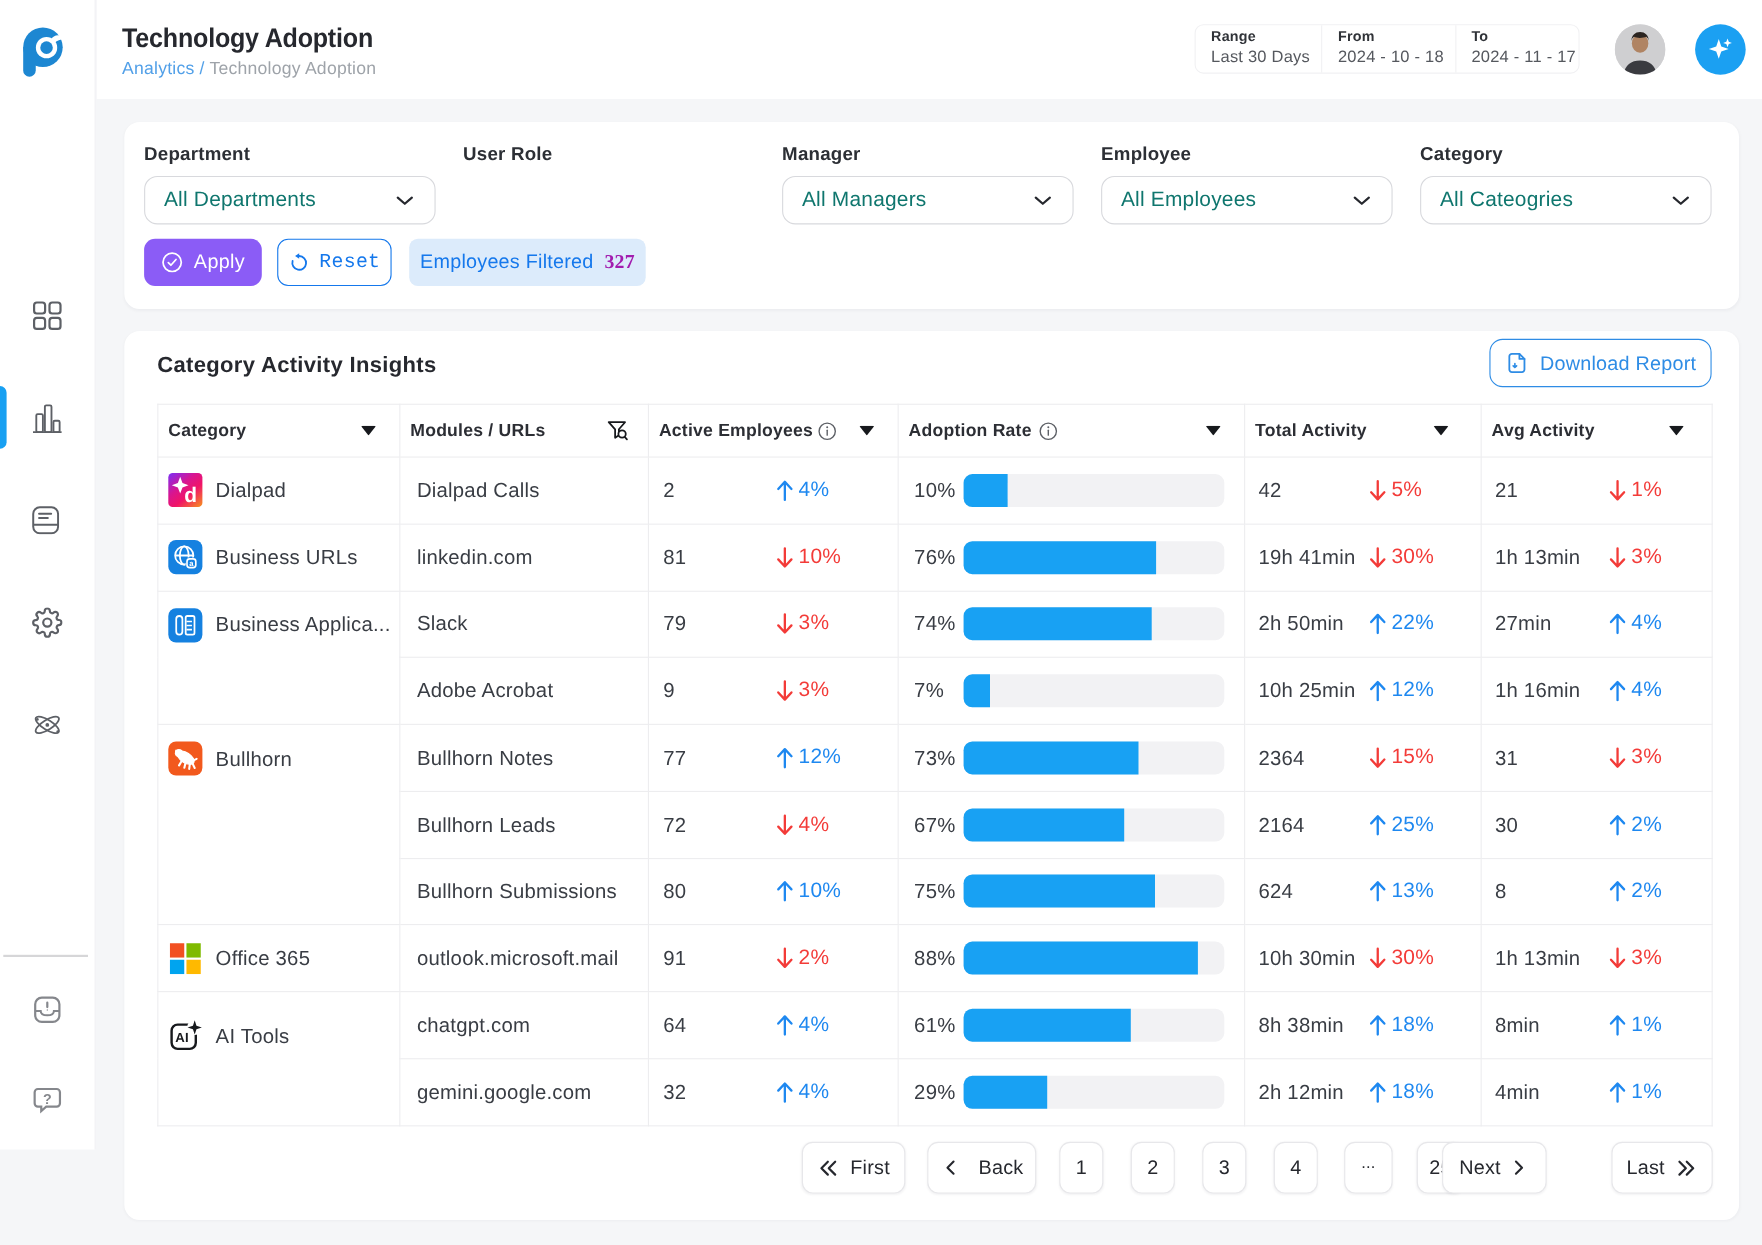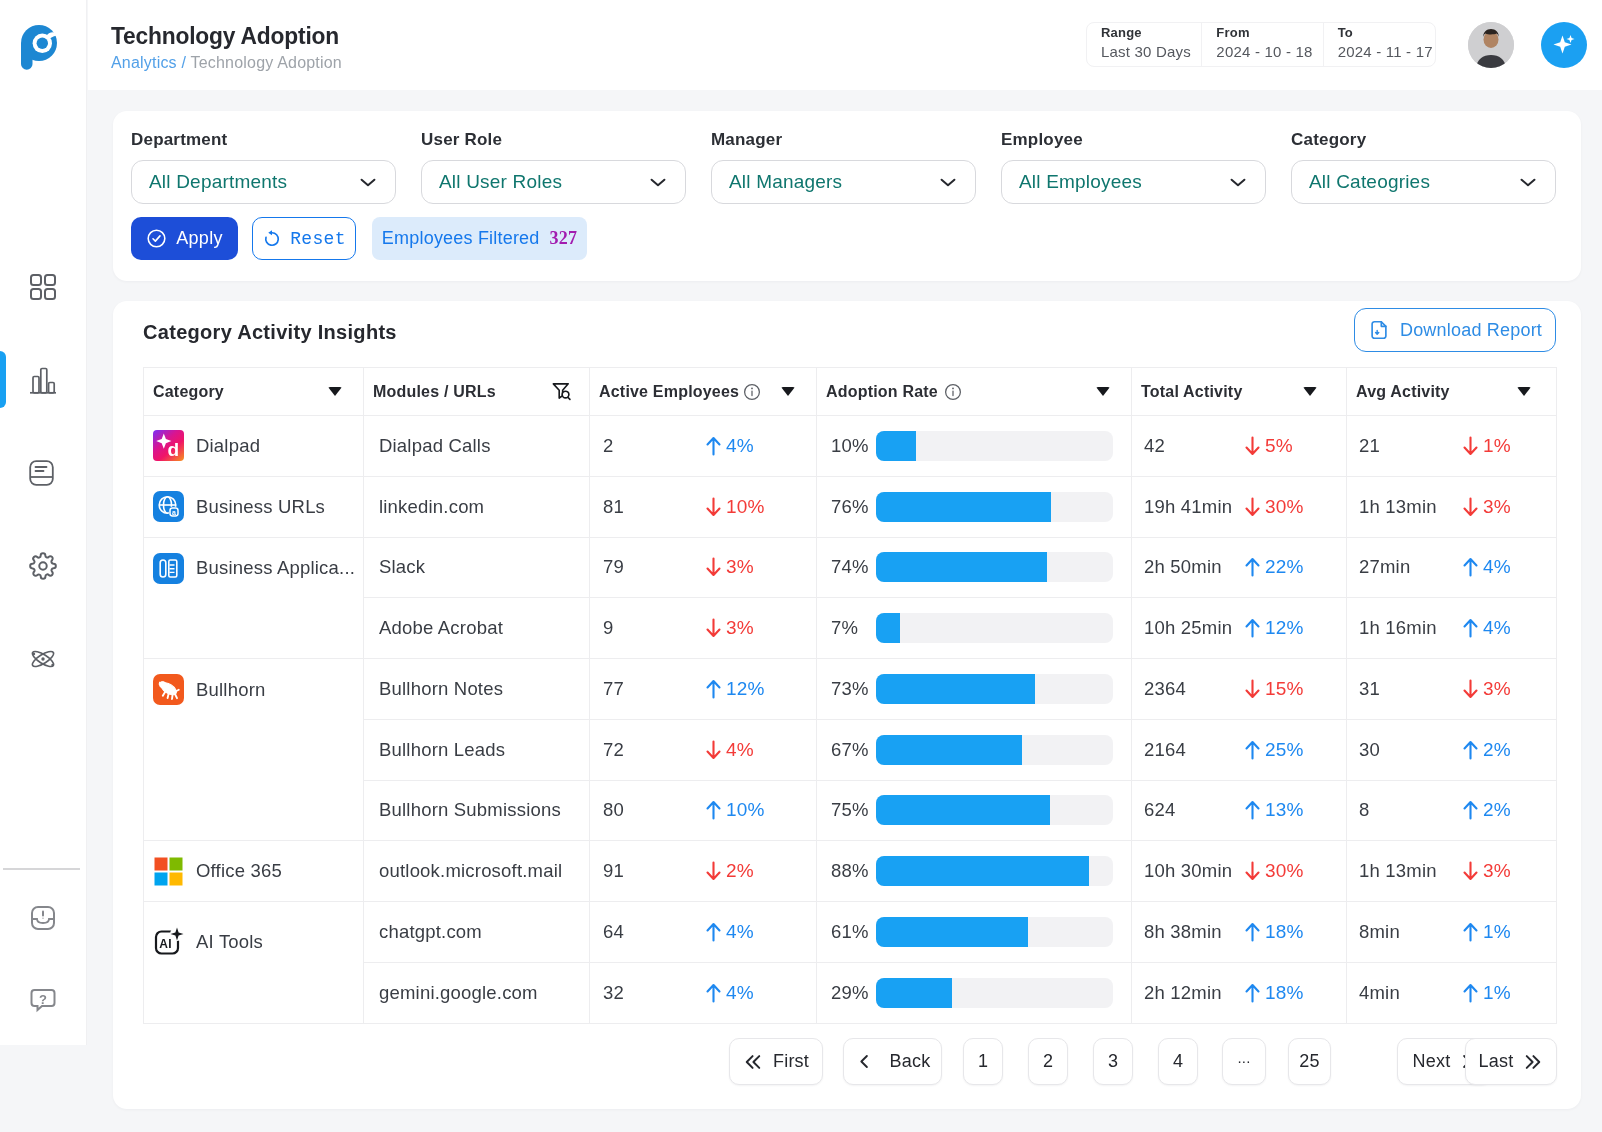--- a/index.html
+++ b/index.html
@@ -25,21 +25,21 @@
 .avatar { position:absolute; left:1380px; top:22px; width:46px; height:46px; border-radius:50%; overflow:hidden; background:#d7d7d9; }
 .aibtn { position:absolute; left:1453px; top:22px; width:46px; height:46px; border-radius:50%; background:#1ba0f2; display:flex; align-items:center; justify-content:center; }
 
 .card { position:absolute; background:#fff; border-radius:14px; box-shadow:0 1px 3px rgba(25,30,50,.04); }
 .fcard { left:113px; top:111px; width:1468px; height:170px; }
 .mcard { left:113px; top:301px; width:1468px; height:808px; }
 
 .fgroup { position:absolute; top:19px; width:265px; }
 .fgroup .flab { font-size:17px; font-weight:700; color:#2c2f35; letter-spacing:.2px; }
 .fsel { margin-top:10px; height:44px; border:1.5px solid #d8d9dd; border-radius:12px; display:flex; align-items:center; padding:0 16px 0 17px; font-size:19px; color:#0f766e; letter-spacing:.2px; justify-content:space-between; }
-.btn-apply { position:absolute; left:18px; top:106px; width:107px; height:43px; background:#1d4ed8; border-radius:10px; color:#fff; font-size:18px; display:flex; align-items:center; justify-content:center; gap:9px; letter-spacing:.3px; }
+.btn-apply { position:absolute; left:18px; top:106px; width:107px; height:43px; background:#8b5cf6; border-radius:10px; color:#fff; font-size:18px; display:flex; align-items:center; justify-content:center; gap:9px; letter-spacing:.3px; }
 .btn-reset { position:absolute; left:139px; top:106px; width:104px; height:43px; border:1.5px solid #1578ec; border-radius:10px; color:#1578ec; font-size:18px; display:flex; align-items:center; justify-content:center; gap:8px; background:#fff; letter-spacing:.3px;font-family:Liberation Mono, monospace; }
 .chip { position:absolute; left:259px; top:106px; width:215px; height:43px; background:#dcebfb; border-radius:8px; color:#1578ec; font-size:18px; display:flex; align-items:center; justify-content:center; gap:10px; letter-spacing:.2px; }
 .chip b { color:#a21caf; font-weight:700;font-family:Liberation Serif, serif; }
 
 .mcard h2 { position:absolute; left:30px; top:20px; font-size:20px; font-weight:700; letter-spacing:.3px; color:#26282e; }
 .btn-dl { position:absolute; left:1241px; top:7px; width:202px; height:44px; border:1.5px solid #2e8ce5; border-radius:12px; color:#2e8ce5; font-size:18px; display:flex; align-items:center; justify-content:center; gap:10px; background:#fff; letter-spacing:.2px; }
 
 table.tb { position:absolute; left:30px; top:66px; border-collapse:collapse; table-layout:fixed; width:1413px; }
 .tb th, .tb td { border:1px solid #ededef; padding:0; vertical-align:middle; }
 .tb th { height:48px; font-size:16px; font-weight:700; color:#2c2e34; text-align:left; letter-spacing:.2px; }
@@ -156,26 +156,20 @@
       <div class="flab">Department</div>
       <div class="fsel">
         <span>All Departments</span>
         <svg width="22" height="22" viewBox="0 0 24 24" fill="none" stroke="#26282e" stroke-width="2.2" stroke-linecap="round" stroke-linejoin="round">
           <path d="M5 9.5l7 6 7-6"></path>
         </svg>
       </div>
     </div>
   <div class="fgroup" style="left:308px">
       <div class="flab">User Role</div>
-      <div class="fsel">
-        <span>All User Roles</span>
-        <svg width="22" height="22" viewBox="0 0 24 24" fill="none" stroke="#26282e" stroke-width="2.2" stroke-linecap="round" stroke-linejoin="round">
-          <path d="M5 9.5l7 6 7-6"></path>
-        </svg>
-      </div>
     </div>
   <div class="fgroup" style="left:888px">
       <div class="flab">Employee</div>
       <div class="fsel">
         <span>All Employees</span>
         <svg width="22" height="22" viewBox="0 0 24 24" fill="none" stroke="#26282e" stroke-width="2.2" stroke-linecap="round" stroke-linejoin="round">
           <path d="M5 9.5l7 6 7-6"></path>
         </svg>
       </div>
     </div>
@@ -751,21 +745,21 @@
       <span>Back</span>
     </div>
   <div class="pg" style="left:850px;width:40px">1</div>
   <div class="pg" style="left:915px;width:40px">2</div>
   <div class="pg" style="left:980px;width:40px">3</div>
   <div class="pg" style="left:1045px;width:40px">4</div>
   <div class="pg" style="left:1109px;width:44px;font-size:15px">
       <span style="transform:translateY(-4px)">...</span>
     </div>
   <div class="pg" style="left:1175px;width:43px">25</div>
-  <div class="pg" style="left:1284px;width:95px;gap:7px">
+  <div class="pg" style="left:1198px;width:95px;gap:7px">
       <span>Next</span>
       <svg width="19" height="19" viewBox="0 0 24 24" fill="none" stroke="#26282e" stroke-width="2.4" stroke-linecap="round" stroke-linejoin="round">
         <path d="M9 5l7 7-7 7"></path>
       </svg>
     </div>
   <div class="pg" style="left:1352px;width:92px;gap:10px">
       <span>Last</span>
       <svg width="20" height="20" viewBox="0 0 24 24" fill="none" stroke="#26282e" stroke-width="2.4" stroke-linecap="round" stroke-linejoin="round">
         <path d="M4.5 5l7 7-7 7M12.5 5l7 7-7 7"></path>
       </svg>

